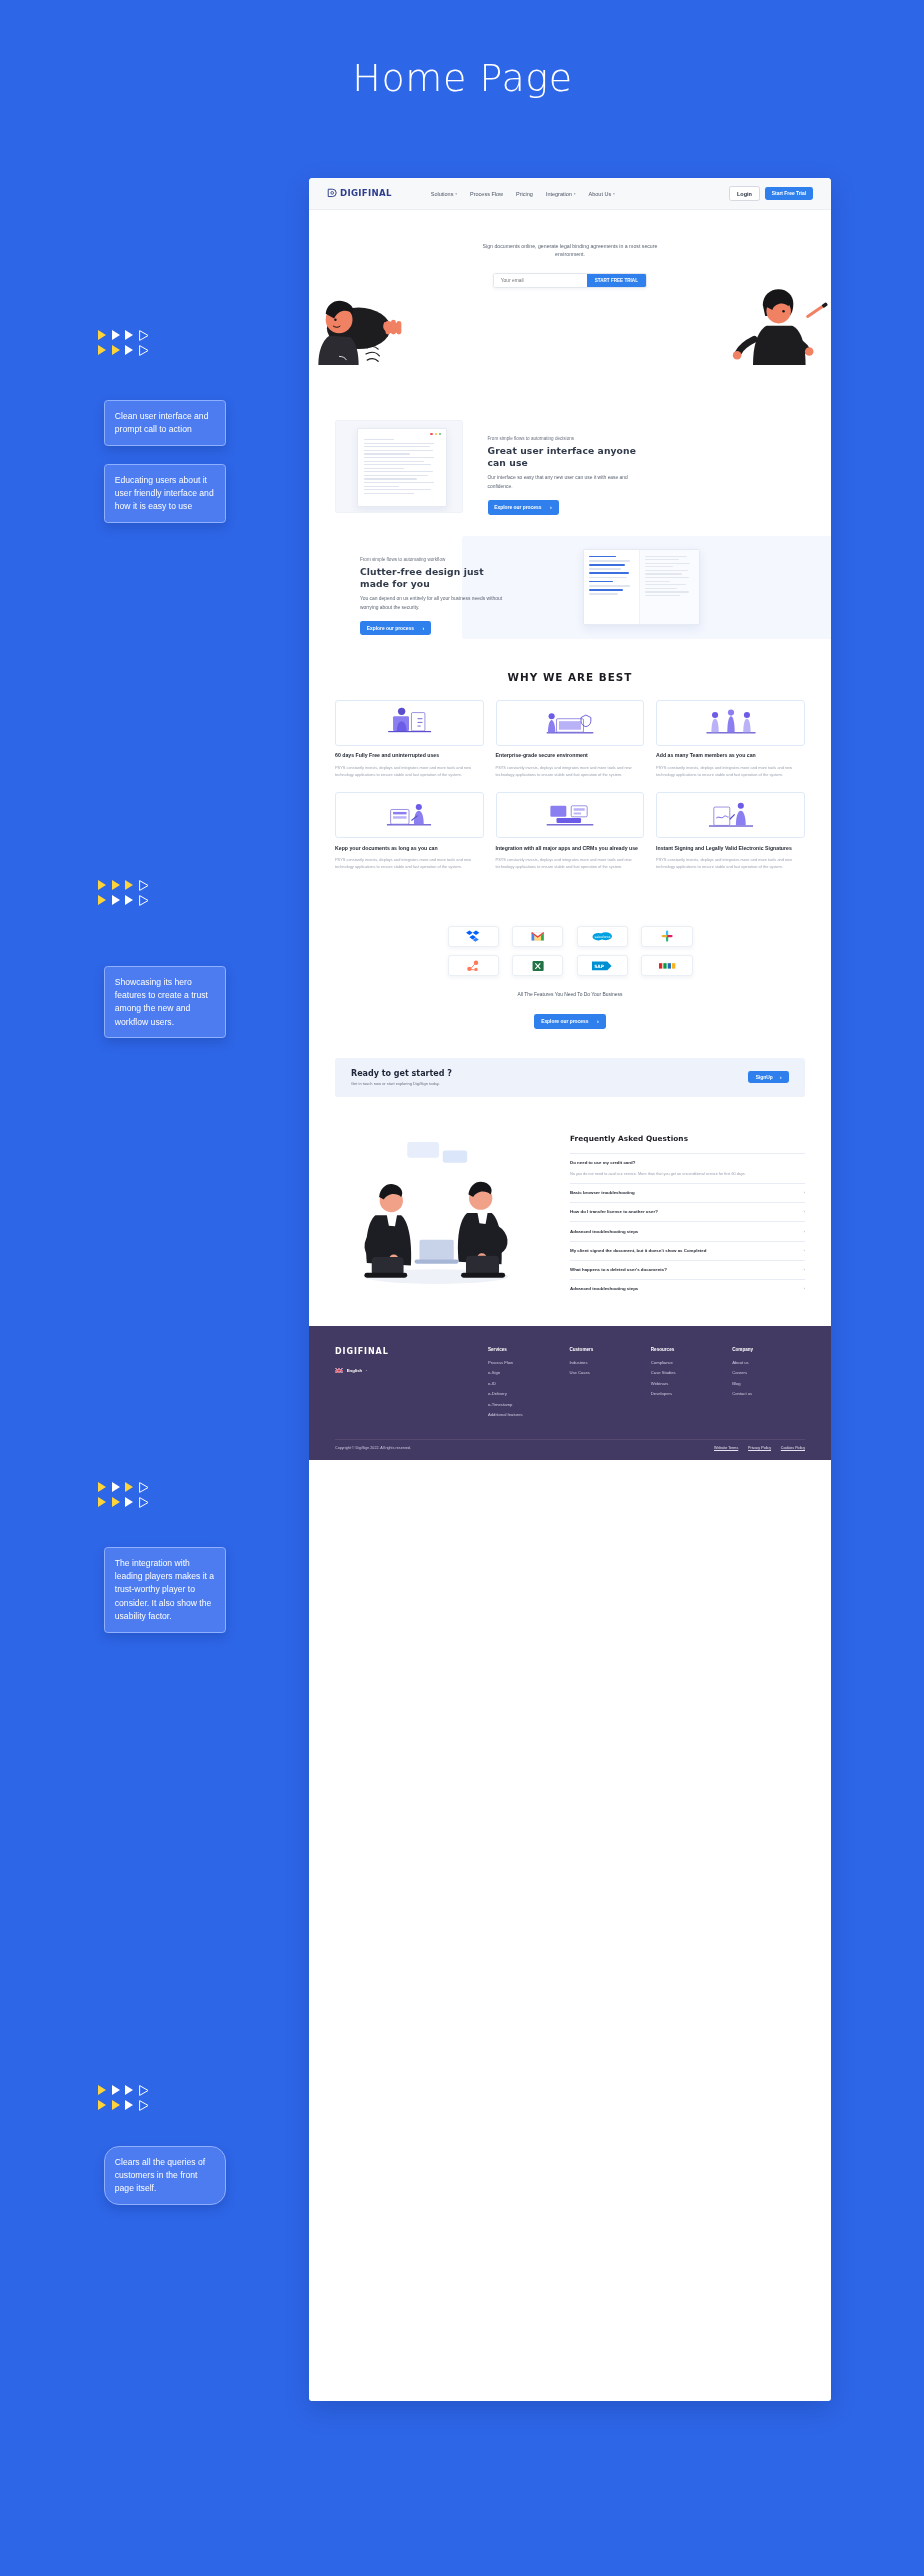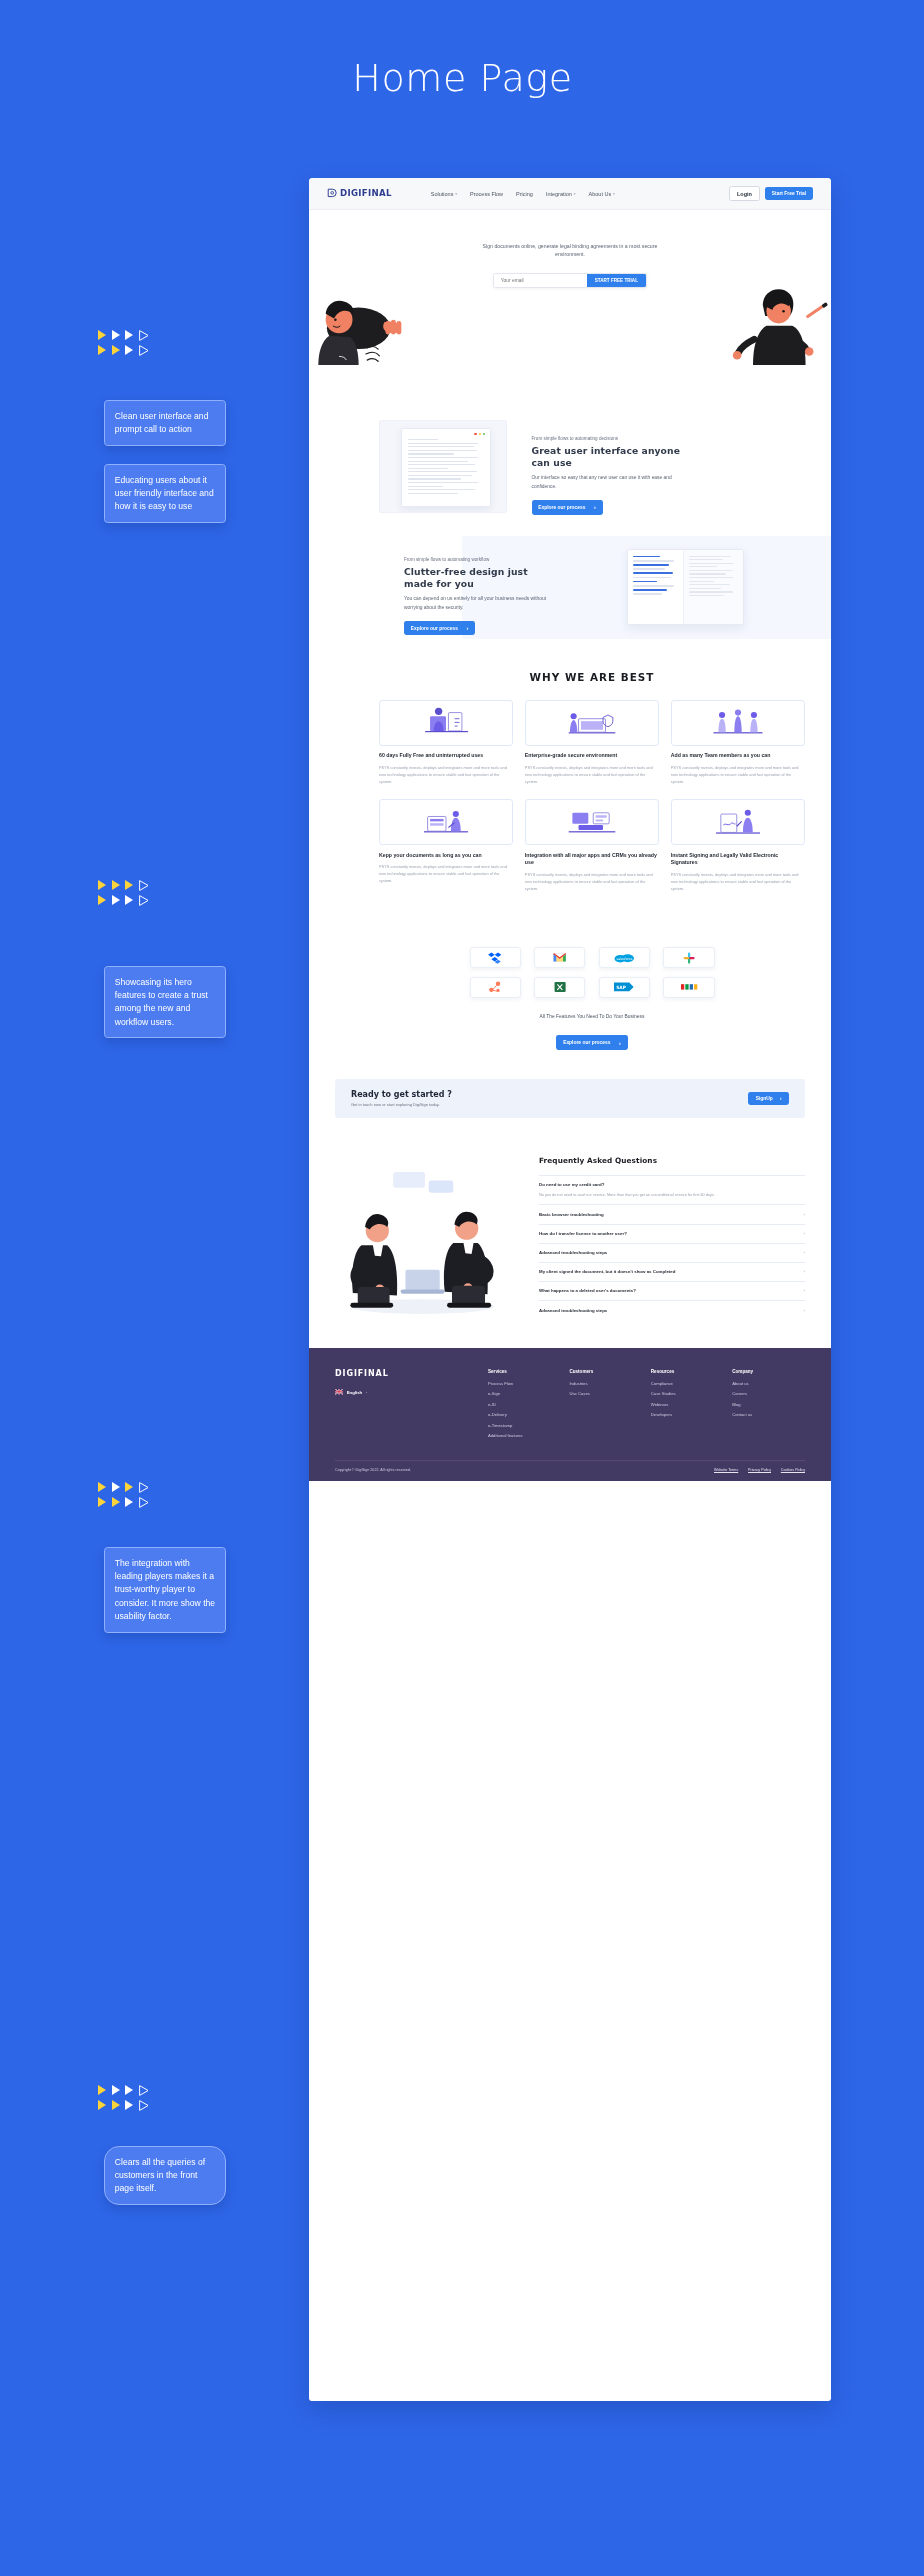--- a/index.html
+++ b/index.html
@@ -74,21 +74,21 @@
   }
   .hero-form button{
     border:0; background:#2f80ed; color:#fff; font-size:4.6px; font-weight:700;
     padding:0 8px; cursor:pointer; white-space:nowrap;
   }
   .hero-art{ position:absolute; top:73px; }
   .hero-art.left{ left:2.4px; }
   .hero-art.right{ right:1.2px; }
 
   
-  .sec{ position:relative;margin-left:44px; }
+  .sec{ position:relative; }
   .eyebrow{ font-size:4.6px; color:#6b7280; margin-bottom:4.3px; }
   .h2{
     font-family:"DejaVu Sans", sans-serif; font-weight:700; font-size:9.2px;
     line-height:1.28; color:#323b4b; letter-spacing:0.1px;
   }
   .body{ font-size:4.9px; line-height:1.75; color:#5b6472; margin-top:5.5px; }
   .cta{
     margin-top:8.6px; display:inline-flex; align-items:center; gap:8.6px;
     background:#2f80ed; color:#fff; font-size:4.9px; font-weight:700;
     border-radius:2.4px; padding:4.3px 6.7px; cursor:pointer;
@@ -175,21 +175,21 @@
   .ready h3{
     font-family:"DejaVu Sans", sans-serif; font-size:8px; font-weight:700; color:#1f2637;
   }
   .ready p{ font-size:4px; color:#6b7280; margin-top:3.1px; }
   .ready .btn{
     margin-left:auto; background:#2f80ed; color:#fff; font-size:4.9px; font-weight:700;
     border-radius:2.4px; padding:3.7px 7.3px; display:inline-flex; gap:7.3px; cursor:pointer;
   }
 
   
-  .faq-wrap{ display:flex; gap:16px; padding:33px 26px 0 12px; align-items:flex-end; }
+  .faq-wrap{ display:flex; gap:33px; padding:33px 26px 0 26px; align-items:center; }
   .faq-art{ width:202px; height:153px; position:relative; }
   .faq-col{ flex:1; padding-top:4.9px; }
   .faq-col h3{
     font-family:"DejaVu Sans", sans-serif; font-size:7.3px; font-weight:700; color:#1b1d23;
     letter-spacing:0.1px;
   }
   .faq-item{ border-top:0.6px solid #e7ecf5; padding:6.1px 0 5.5px; }
   .faq-item:first-of-type{ margin-top:9.8px; }
   .faq-q{ display:flex; align-items:flex-start; }
   .faq-q b{ font-size:4.4px; font-weight:700; color:#262b35; line-height:1.5; }
@@ -823,16 +823,16 @@
       </span>
   </div>
 </div>
 
 <div class="anno" style="left:104px; top:400px; width:122px;">Clean user interface and prompt call to action</div>
 
 <div class="anno" style="left:104px; top:464px; width:122px;">Educating users about it user friendly interface and how it is easy to use</div>
 
 <div class="anno" style="left:104px; top:966px; width:122px;">Showcasing its hero features to create a trust among the new and workflow users.</div>
 
-<div class="anno" style="left:104px; top:1547px; width:122px;">The integration with leading players makes it a trust-worthy player to consider. It more show the usability factor.</div>
+<div class="anno" style="left:104px; top:1547px; width:122px;">The integration with leading players makes it a trust-worthy player to consider. It also show the usability factor.</div>
 
 <div class="anno" style="left:104px; top:2146px; width:122px;border-radius:15px;">Clears all the queries of customers in the front page itself.</div>
 
 
 </body></html>

